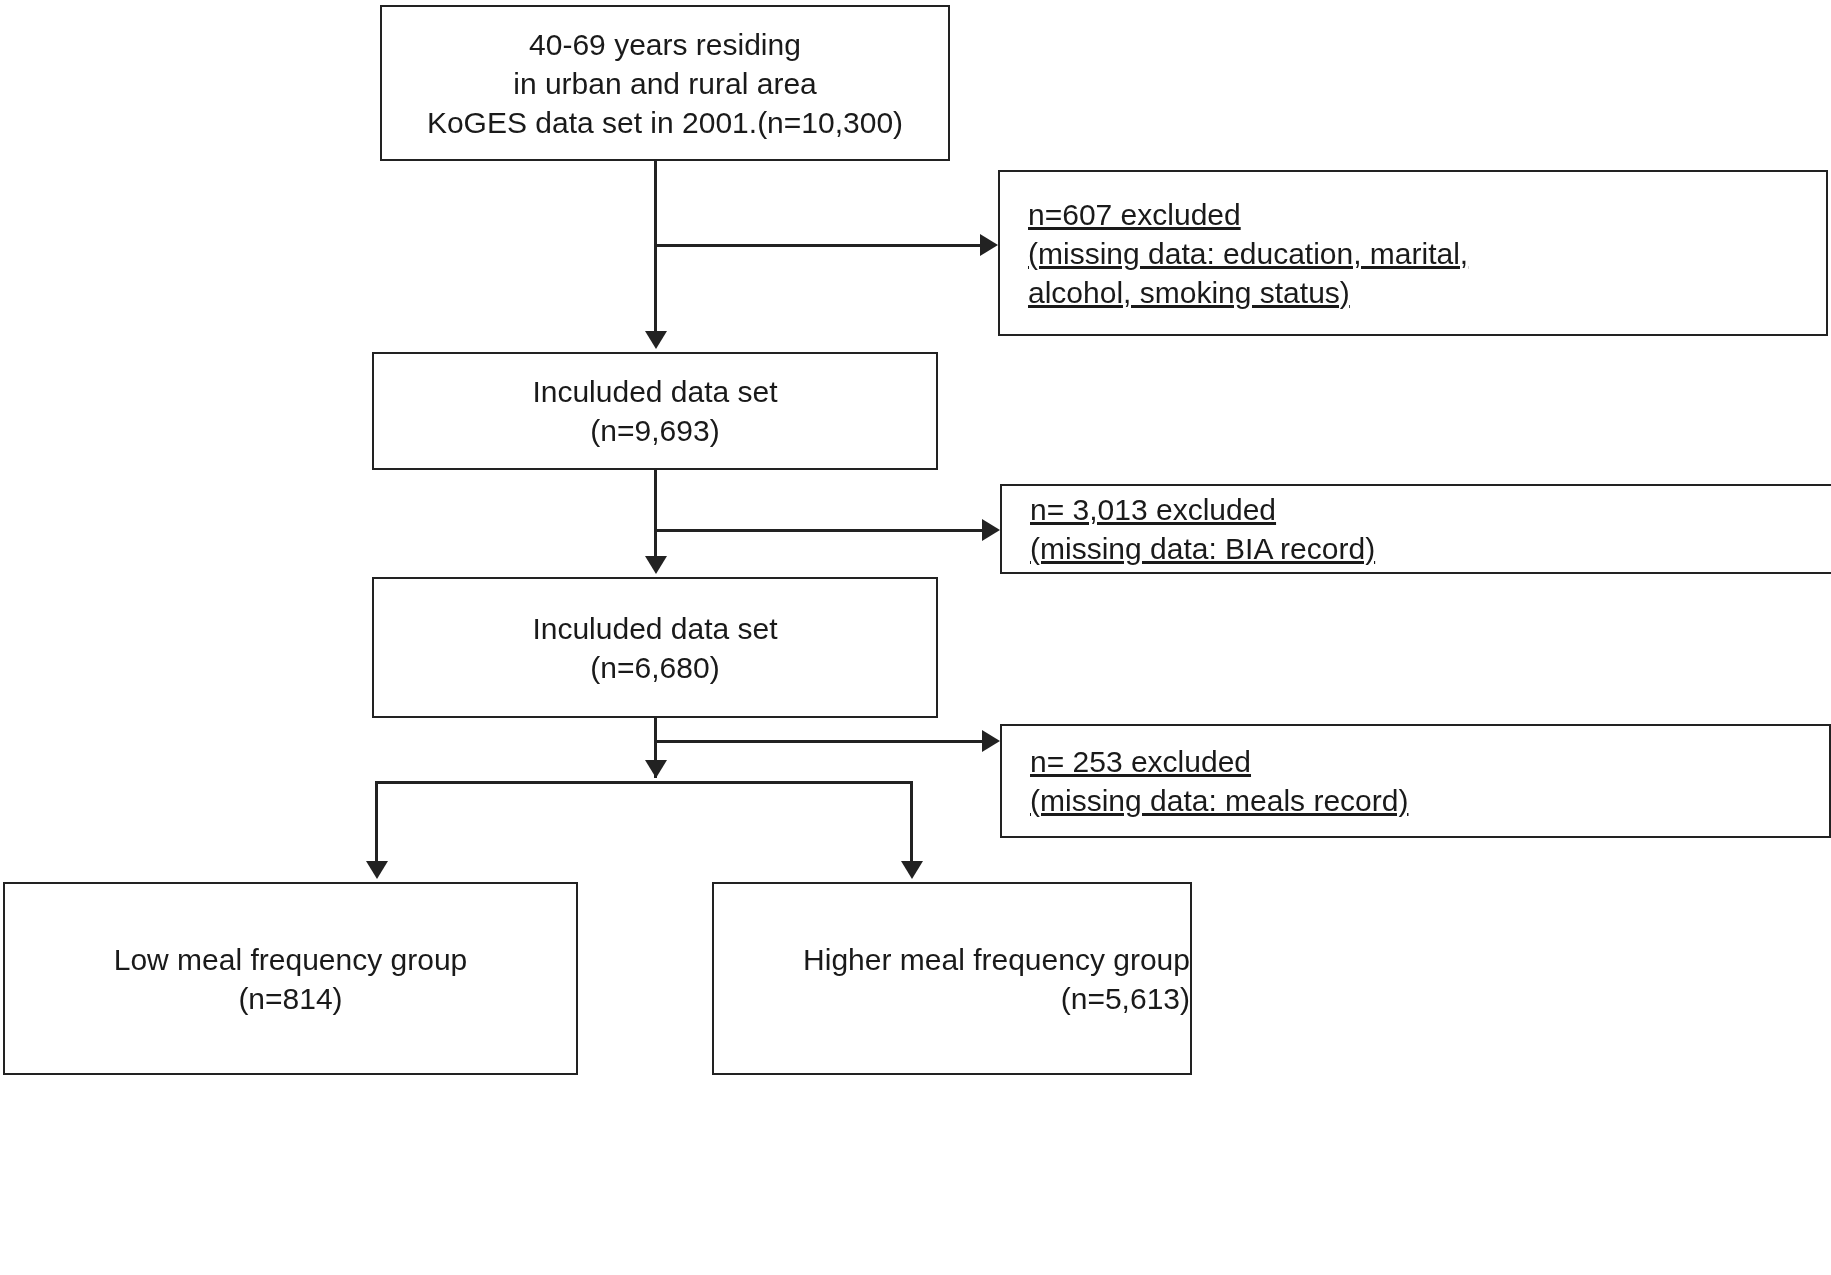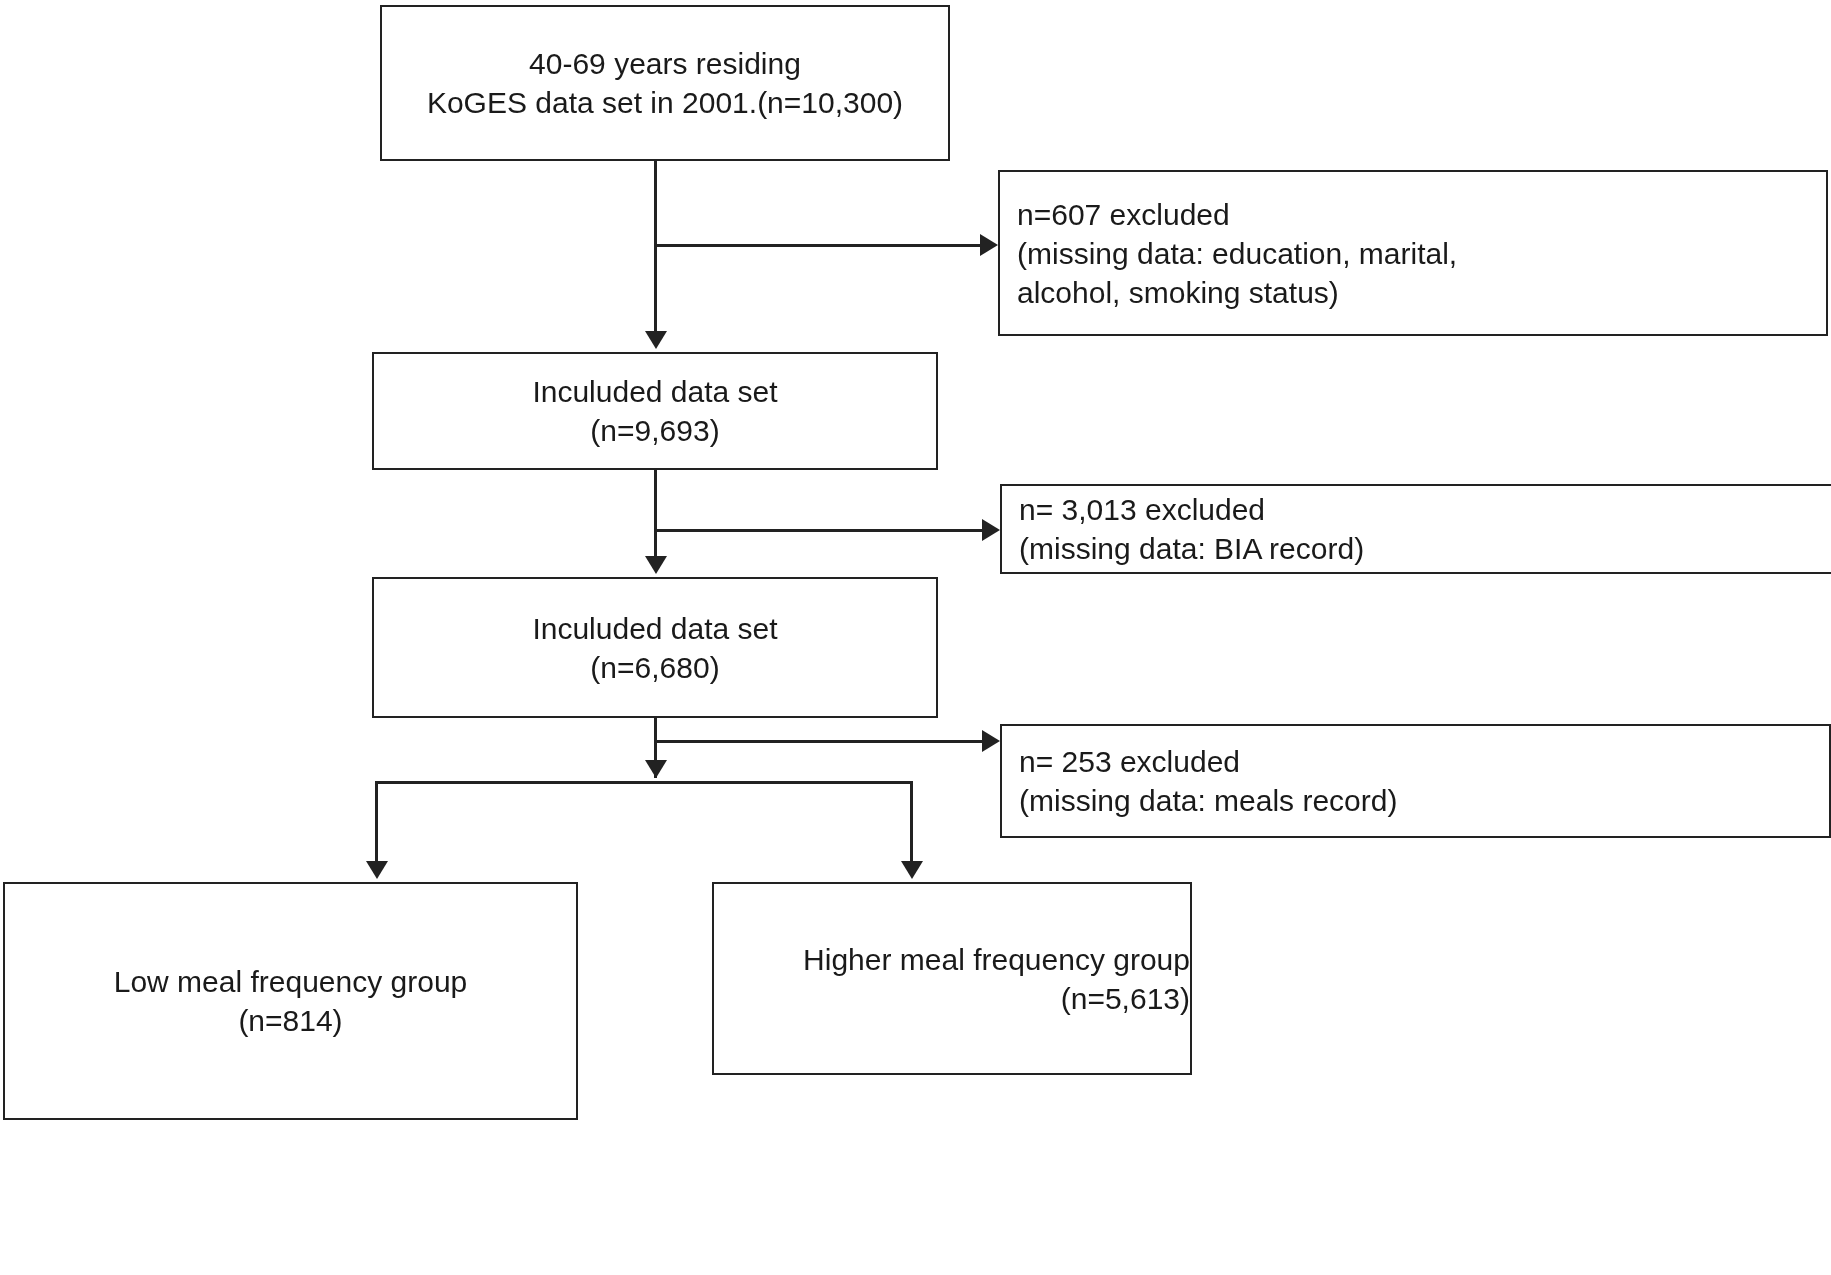--- a/index.html
+++ b/index.html
@@ -23,31 +23,31 @@
     position: absolute;
     box-sizing: border-box;
     border: 2px solid #222222;
     background: #ffffff;
     display: flex;
     flex-direction: column;
     justify-content: center;
     line-height: 1.30;
   }
   .node.center { align-items: center; text-align: center; }
-  .node.left   { align-items: flex-start; text-align: left; padding-left: 17px; }
+  .node.left   { align-items: flex-start; text-align: left; padding-left: 28px; text-decoration: underline; }
   .node .line  { display: block; white-space: pre; }
 
   
   #box-source      { left:380px;  top:5px;    width:570px;  height:156px; font-size:30px; }
   #box-excl-1      { left:998px;  top:170px;  width:830px;  height:166px; font-size:30px; }
   #box-included-1  { left:372px;  top:352px;  width:566px;  height:118px; font-size:30px; }
   #box-excl-2      { left:1000px; top:484px;  width:981px;  height:90px;  font-size:30px; }
   #box-included-2  { left:372px;  top:577px;  width:566px;  height:141px; font-size:30px; }
   #box-excl-3      { left:1000px; top:724px;  width:831px;  height:114px; font-size:30px; }
-  #box-group-low   { left:3px;    top:882px;  width:575px;  height:238px; font-size:30px; }
+  #box-group-low   { left:3px;    top:882px;  width:575px;  height:193px; font-size:30px; }
   #box-group-high  { left:712px;  top:882px;  width:480px;  height:193px; font-size:30px;align-items:flex-end; }
 
   
   .edge {
     position: absolute;
     background: #222222;
   }
   .edge.v { width: 3px; }
   .edge.h { height: 3px; }
 
@@ -91,20 +91,21 @@
   <div class="arrowhead right" style="left:982px; top:730px;"></div>
 
   <div class="edge h" style="left:375px; top:781px; width:538px;"></div>
   <div class="edge v" style="left:375px; top:781px; height:82px;"></div>
   <div class="arrowhead down" style="left:366px; top:861px;"></div>
   <div class="edge v" style="left:910px; top:781px; height:82px;"></div>
   <div class="arrowhead down" style="left:901px; top:861px;"></div>
 
   <div class="node center" id="box-source">
     <span class="line">40-69 years residing</span>
+    <span class="line">in urban and rural area</span>
     <span class="line">KoGES data set in 2001.(n=10,300)</span>
   </div>
 
   <div class="node left" id="box-excl-1">
     <span class="line">n=607 excluded</span>
     <span class="line">(missing data: education, marital,</span>
     <span class="line">alcohol, smoking status)</span>
   </div>
 
   <div class="node center" id="box-included-1">

